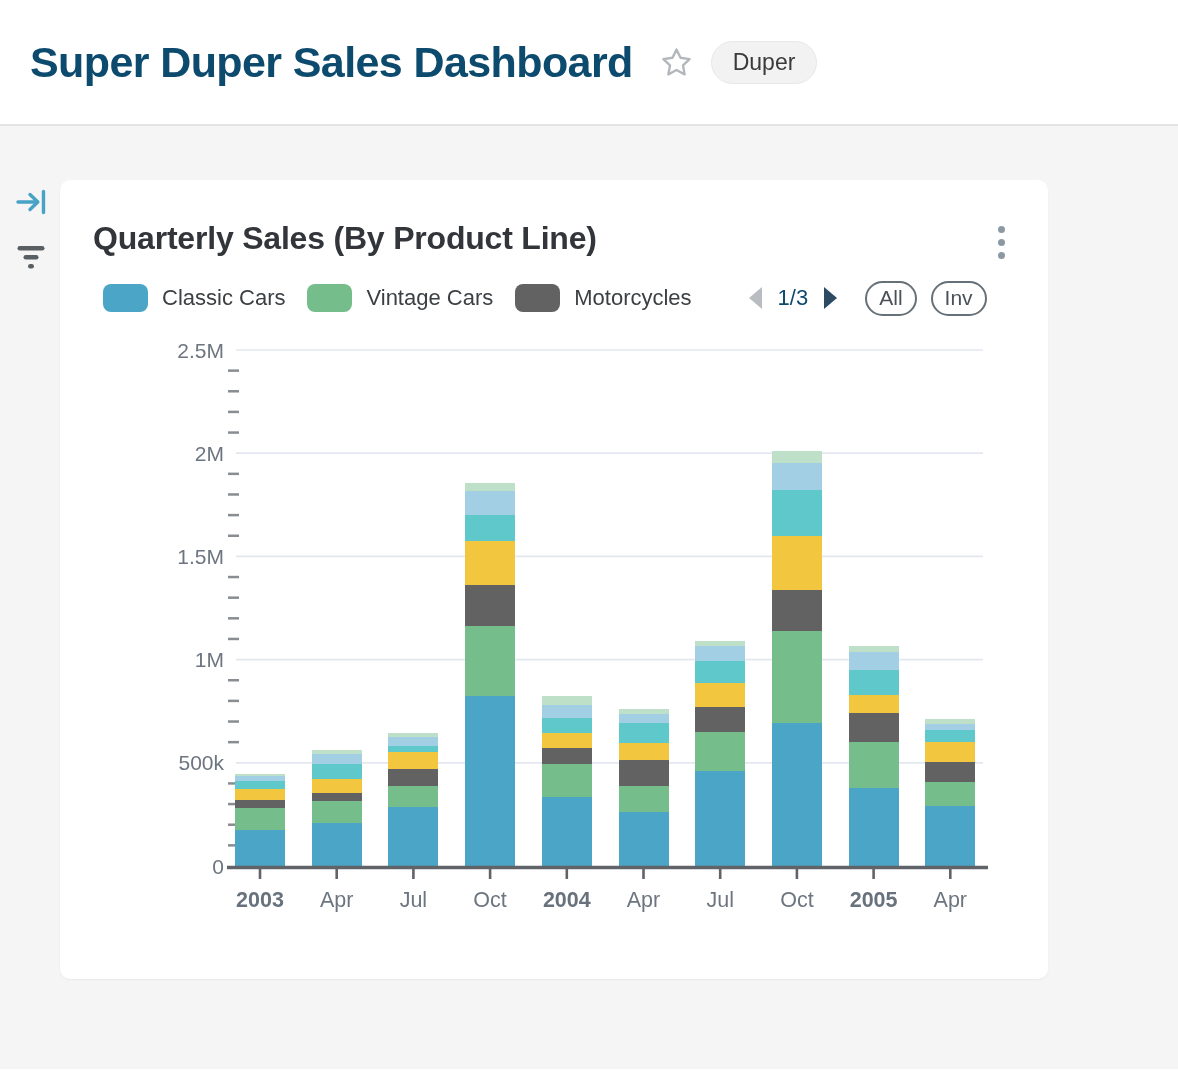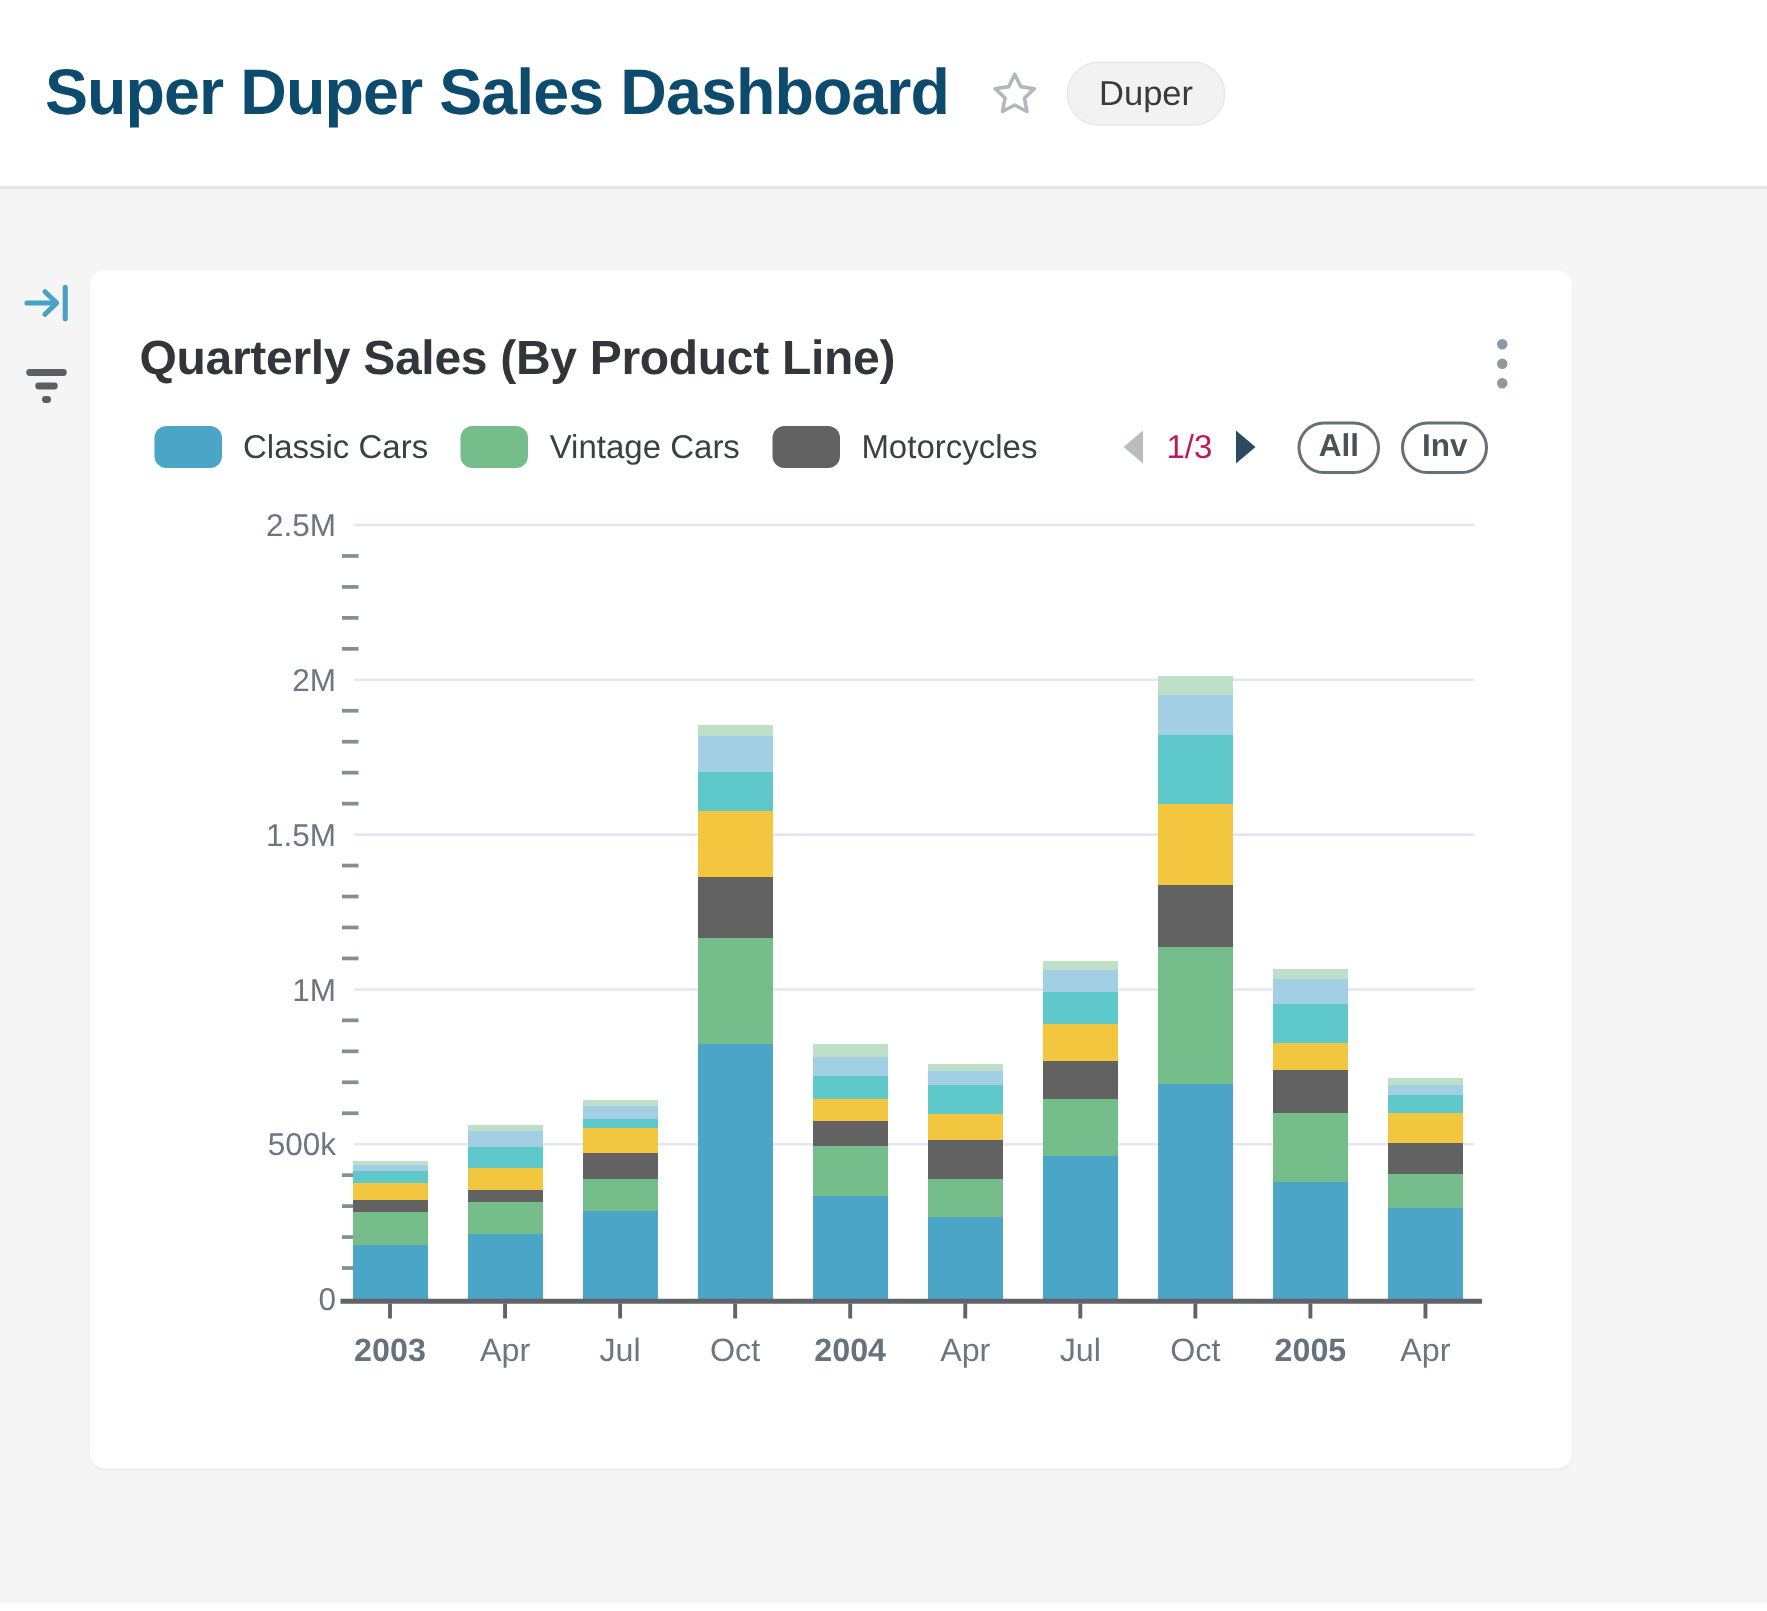--- a/index.html
+++ b/index.html
@@ -44,25 +44,25 @@
   
   .legend-row {
     position:absolute; left:43px; top:101px; height:34px; right:36px;
     display:flex; align-items:center;
   }
   .legend-item { display:flex; align-items:center; margin-right:22px; cursor:pointer; }
   .legend-swatch { width:45px; height:28px; border-radius:8px; display:inline-block; }
   .legend-label { margin-left:14px; font-size:22px; color:#3c4043; }
   .pager { display:flex; align-items:center; margin-left:32px; }
   .pager-prev, .pager-next { background:none; border:none; cursor:pointer; padding:0; display:flex; align-items:center; }
-  .pager-label { margin:0 13px; font-size:22px; color:#be185d; }
+  .pager-label { margin:0 13px; font-size:22px; color:#0c4a6e; }
   .pill-btn {
     margin-left:14px; height:35px; padding:0 12px; min-width:50px;
     border:2px solid #667077; border-radius:18px; background:#fff;
-    font-size:21px; color:#4a5258; cursor:pointer; font-family:"Liberation Sans", sans-serif;font-weight:bold;
+    font-size:21px; color:#4a5258; cursor:pointer; font-family:"Liberation Sans", sans-serif;
   }
   .pill-btn.first { margin-left:25px; }
   
   .chart-wrap { position:absolute; left:90px; top:152px; width:880px; height:600px; }
   svg text { font-family:"Liberation Sans", sans-serif; }
   .footer-strip { position:absolute; left:0; bottom:0; width:100%; height:5px; background:#ffffff; }
 </style>
 </head>
 <body>
 

